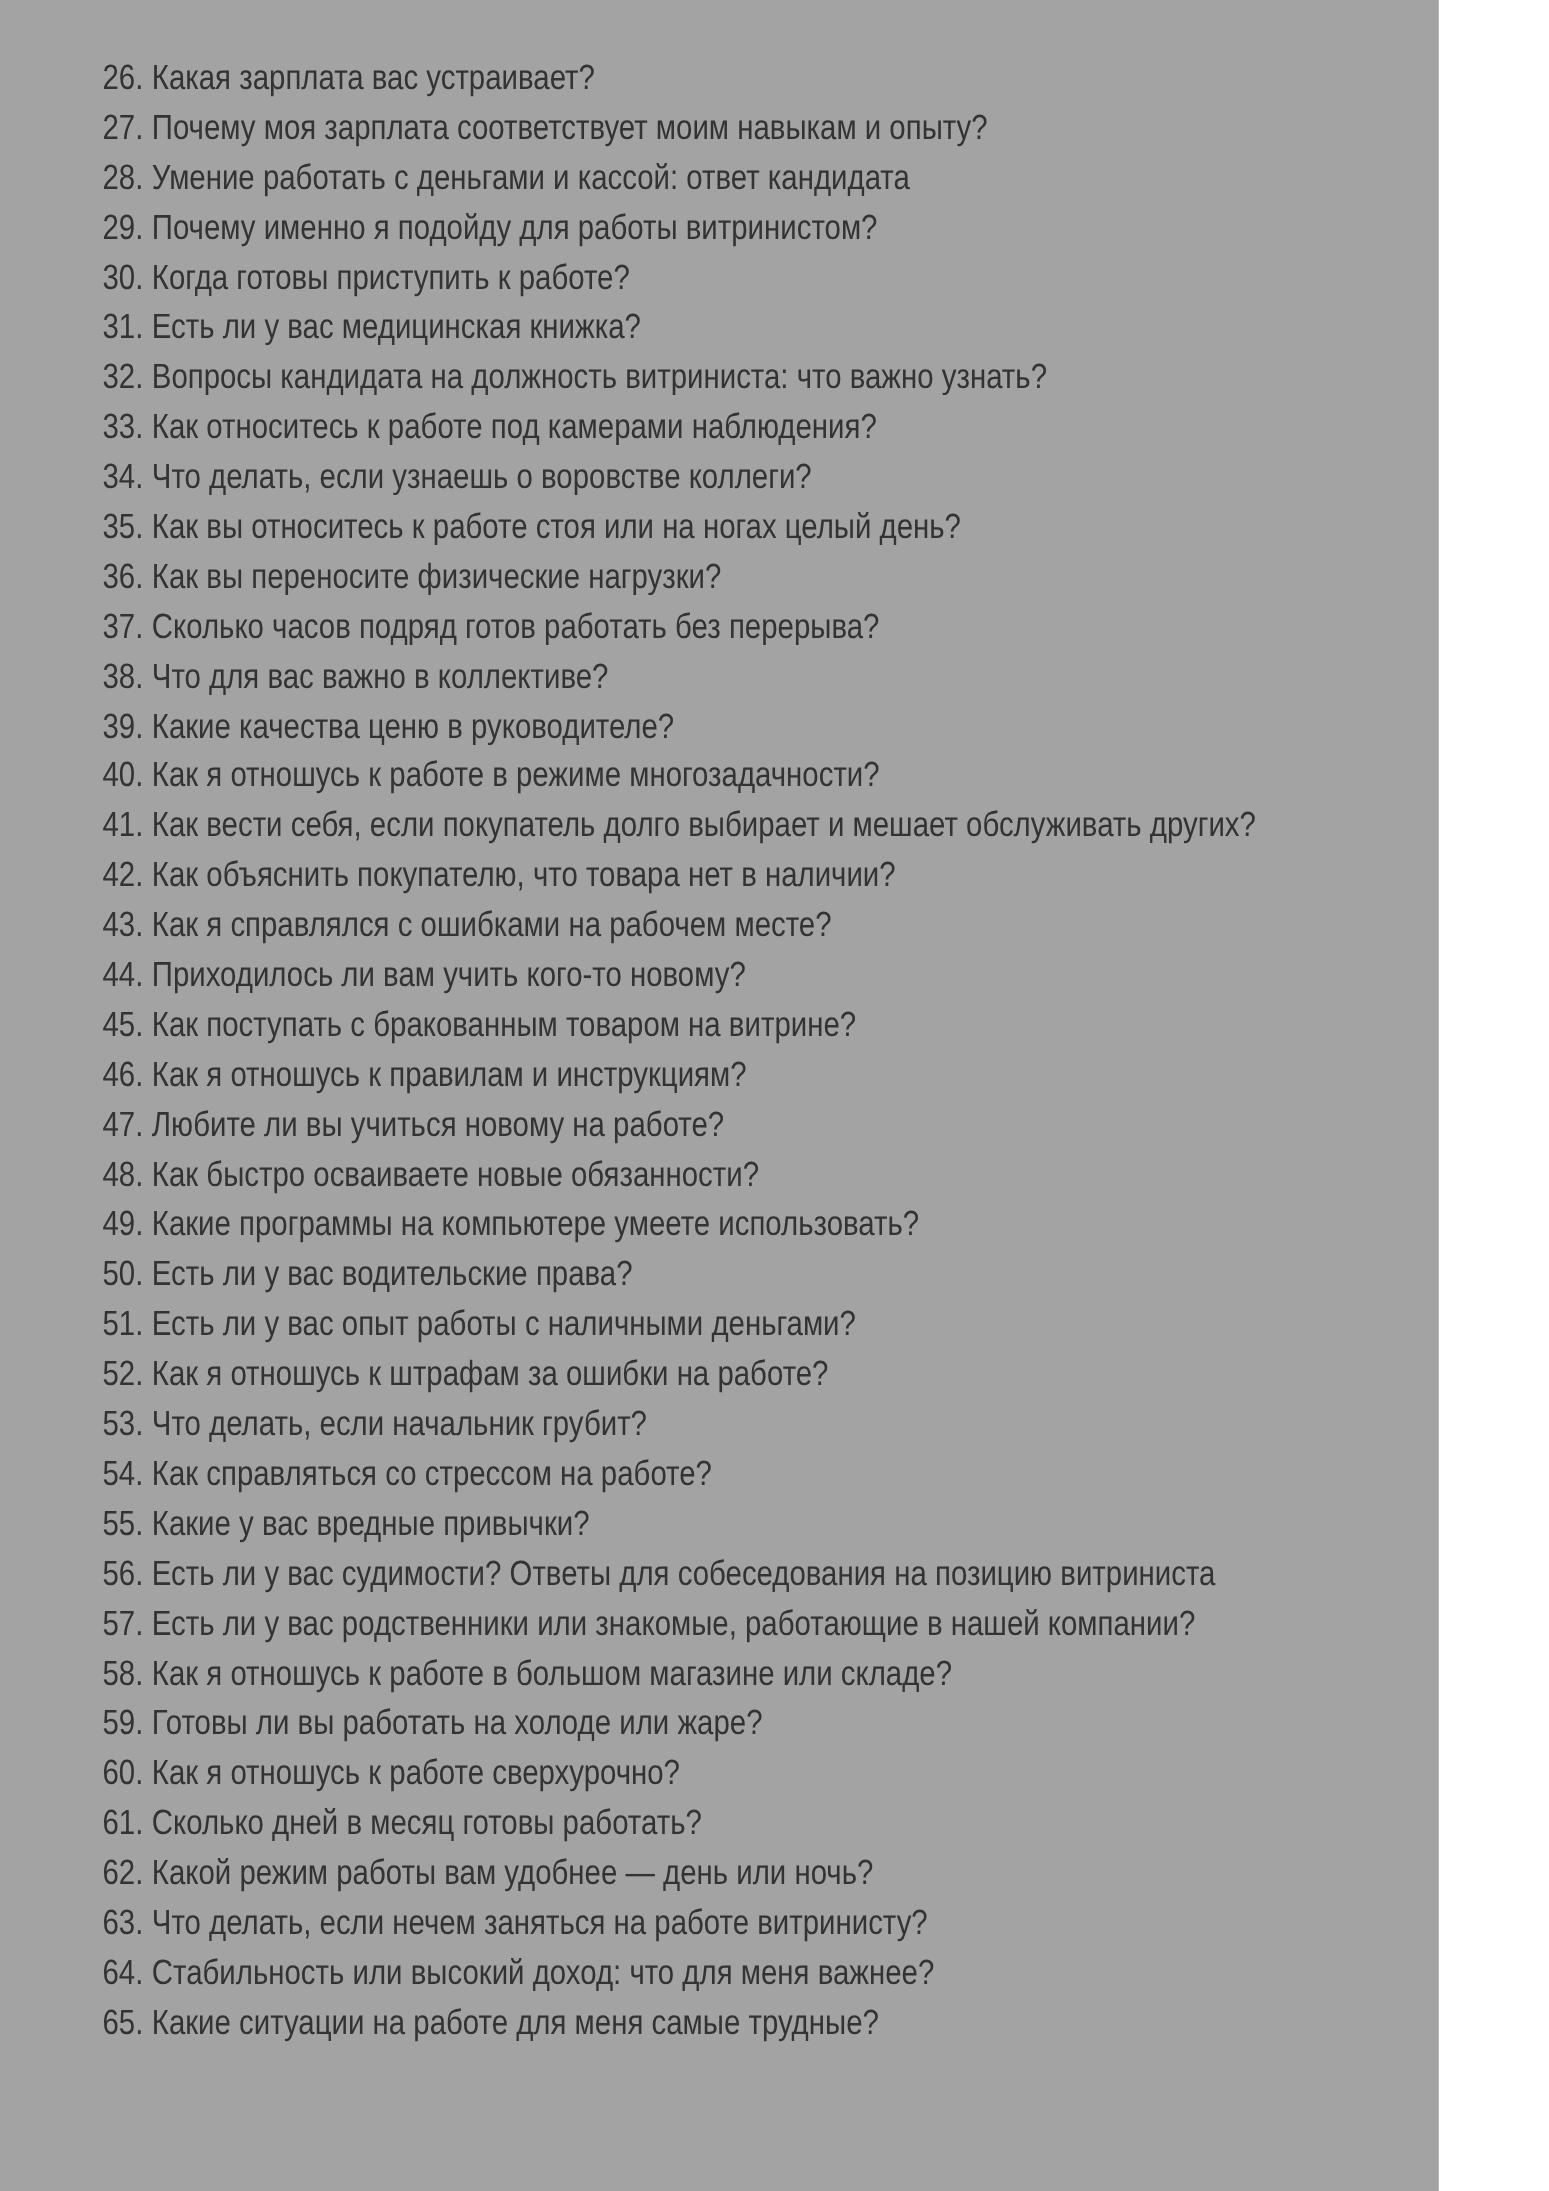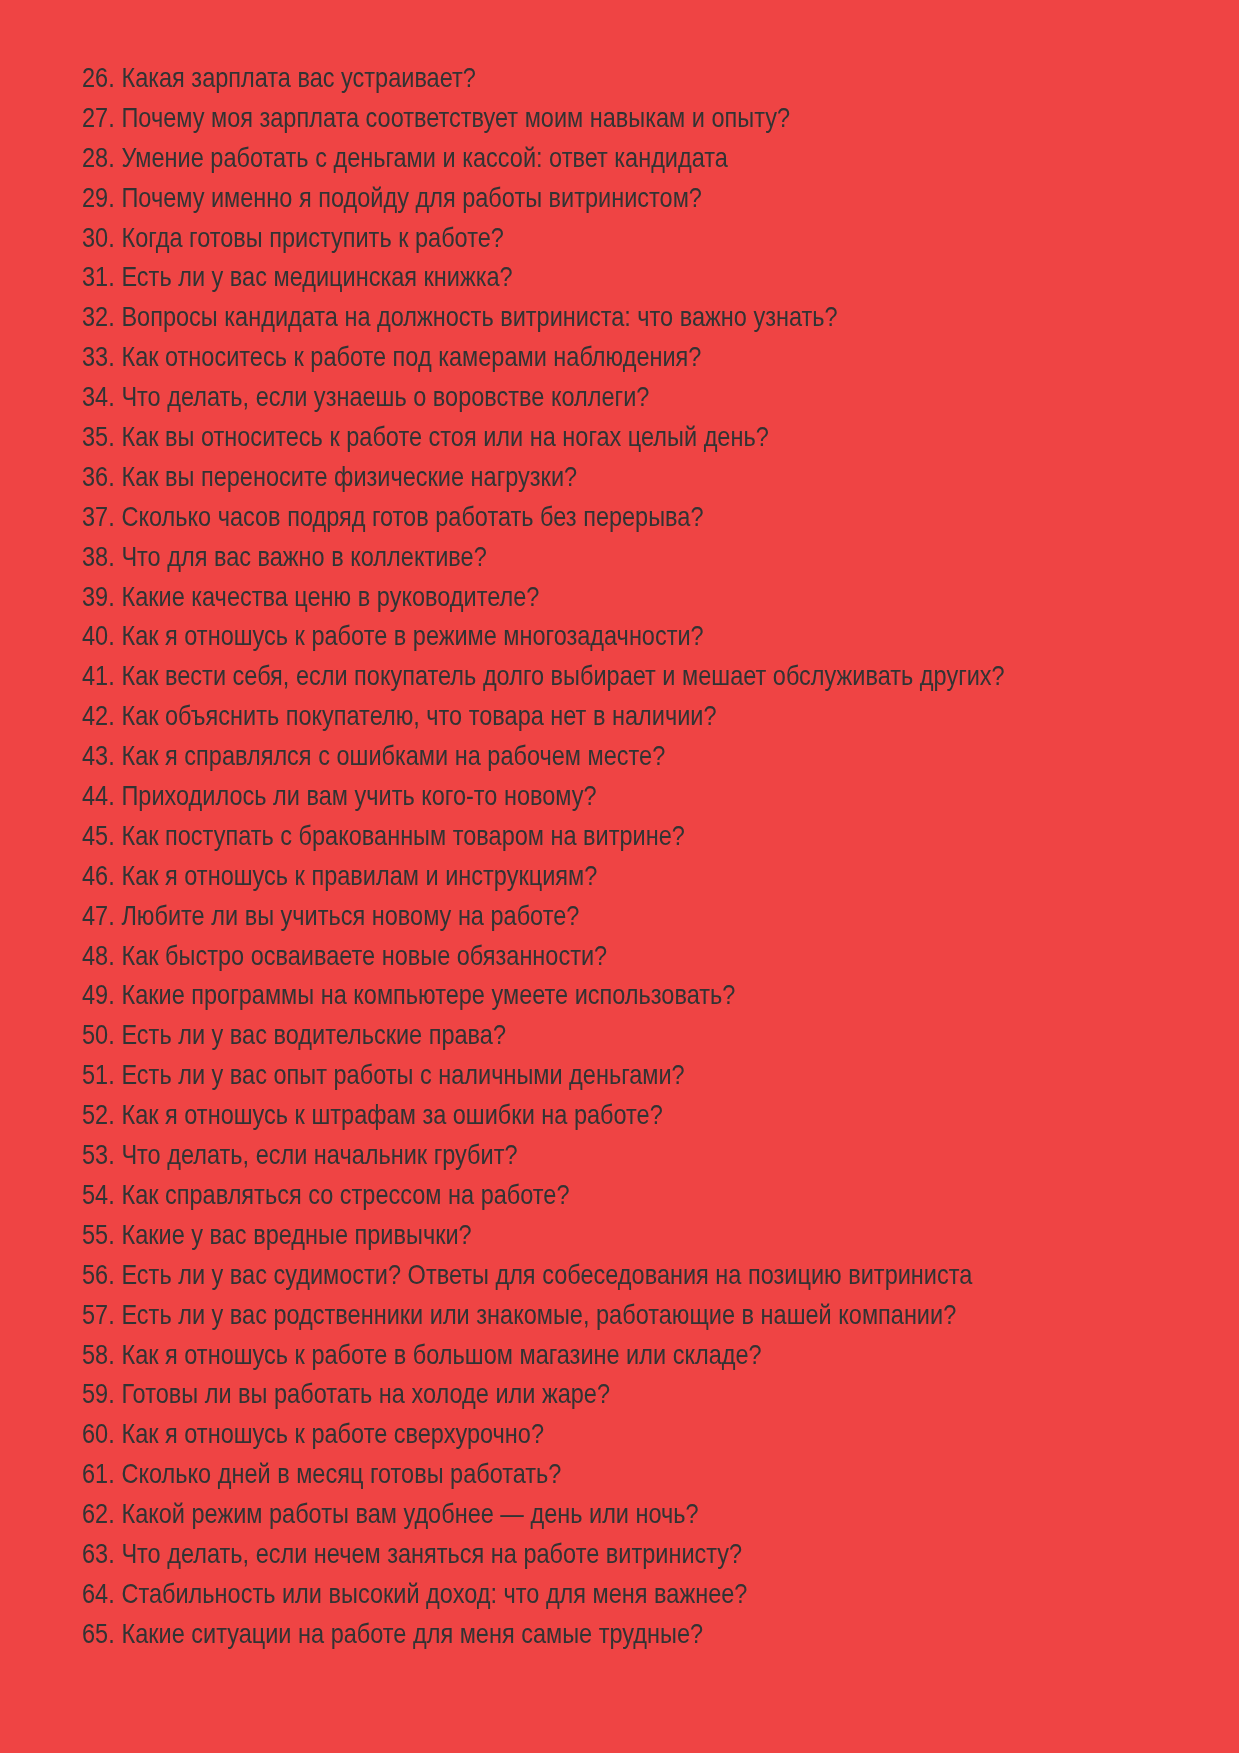--- a/index.html
+++ b/index.html
@@ -9,24 +9,24 @@
   }
   body {
     width: 1239px;
     height: 1753px;
     overflow: hidden;
     position: relative;
     font-family: "Liberation Sans", "DejaVu Sans", sans-serif;
   }
   .page {
     box-sizing: border-box;
-    width: 1239px;
+    width: 1151px;
     height: 1753px;
-    background: #ef4444;
-    padding: 58px 40px 0 82px;
+    background: #a3a3a3;
+    padding: 42px 40px 0 82px;
   }
   ol.qlist {
     list-style: none;
     margin: 0;
     padding: 0;
   }
   li.qrow {
     display: block;
     height: 39.9px;
     line-height: 39.9px;

